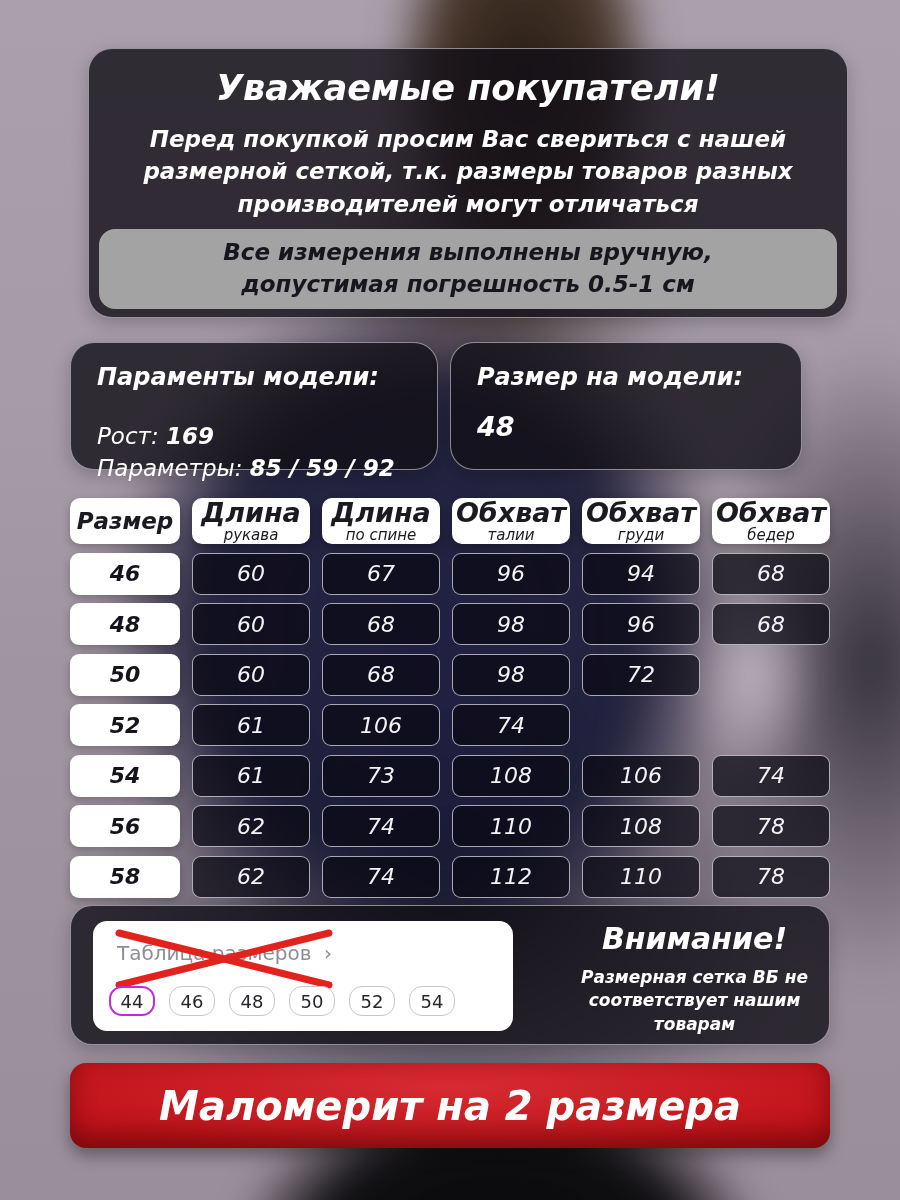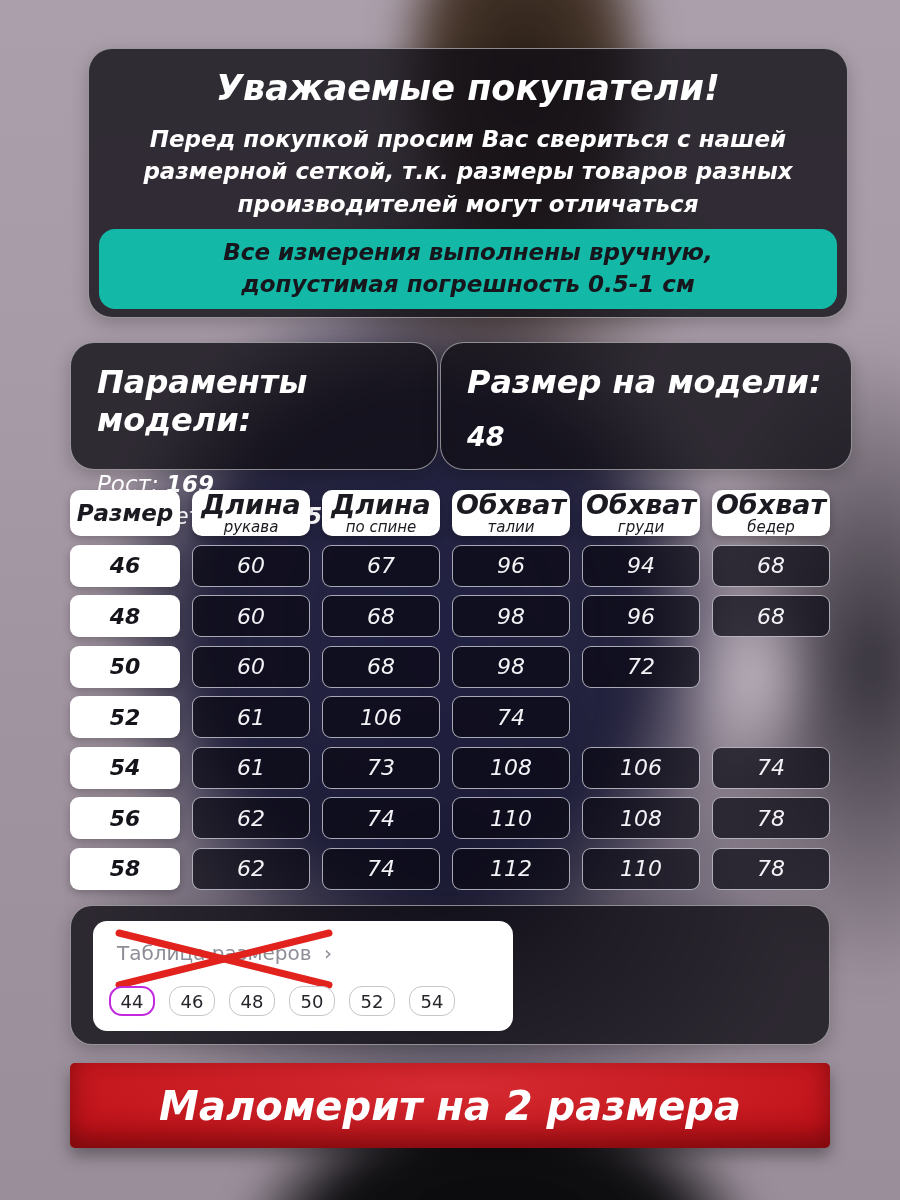--- a/index.html
+++ b/index.html
@@ -31,36 +31,36 @@
     border:1.5px solid rgba(255,255,255,.5);
     border-radius:24px;
     box-shadow:0 6px 18px rgba(0,0,0,.22);
   }
   
   .notice-card { left:88px; top:48px; width:760px; height:270px; }
   .notice-title { margin-top:20px; text-align:center; font-style:italic; font-weight:700; font-size:35px; line-height:1.1; }
   .notice-body  { margin:15px 46px 18px; text-align:center; font-style:italic; font-weight:600; font-size:23px; line-height:1.42; }
   .disclaimer {
     position:absolute; left:10px; right:10px; bottom:8px; height:80px;
-    background:#14b8a6; border-radius:16px; color:#17161c;
+    background:#a3a3a3; border-radius:16px; color:#17161c;
     display:flex; align-items:center; justify-content:center; text-align:center;
     font-style:italic; font-weight:700; font-size:23px; line-height:1.38; padding:2px 44px;
   }
   
   .param-card { left:70px;  top:342px; width:368px; height:128px; padding:20px 26px; }
-  .size-card  { left:440px; top:342px; width:412px; height:128px; padding:20px 26px; }
-  .param-title { font-style:italic; font-weight:700; font-size:32px; }
+  .size-card  { left:450px; top:342px; width:352px; height:128px; padding:20px 26px; }
+  .param-title { font-style:italic; font-weight:700; font-size:24px; }
   .param-line  { font-style:italic; font-weight:400; font-size:23px; margin-top:6px; }
   .param-line.first { margin-top:32px; }
   .param-line b { font-weight:700; }
   .size-value { font-style:italic; font-weight:700; font-size:27px; margin-top:20px; }
   
   .size-table { position:absolute; left:70px; top:490px; width:760px; }
   .trow { display:grid; grid-template-columns:110px repeat(5,1fr); gap:12px; height:42px; margin-top:8.5px; }
-  .trow.thead { height:46px; margin-top:0; margin-bottom:1.5px; }
+  .trow.thead { height:46px; margin-top:8px; margin-bottom:1.5px; }
   .th {
     background:#fff; border-radius:10px; color:#1b1a20;
     display:flex; flex-direction:column; align-items:center; justify-content:center;
     box-shadow:0 3px 8px rgba(0,0,0,.25);
   }
   .th .l1 { font-style:italic; font-weight:700; font-size:27px; line-height:1.05; }
   .th .l2 { font-style:italic; font-weight:400; font-size:15px; line-height:1.1; }
   .th.th-size .l1 { font-size:23px; }
   .cell-size {
     background:#fff; border-radius:9px; color:#15141a;
@@ -90,21 +90,21 @@
     display:flex; align-items:center; justify-content:center;
     color:#26252b; font-size:18px;
   }
   .chip.selected { border:2px solid #c228dd; }
   .attention { position:absolute; left:505px; right:16px; top:15px; text-align:center; color:#fff; }
   .attention-title { font-style:italic; font-weight:700; font-size:30px; }
   .attention-body  { margin-top:10px; font-style:italic; font-weight:700; font-size:17px; line-height:1.38; }
   
   .banner {
     position:absolute; left:70px; top:1063px; width:760px; height:85px;
-    border-radius:5px;
+    border-radius:16px;
     background:radial-gradient(130% 180% at 50% 28%, #d62b32 0%, #c01219 45%, #8a0b11 100%);
     box-shadow:inset 0 -12px 26px rgba(50,0,0,.45), 0 8px 16px rgba(0,0,0,.35);
     display:flex; align-items:center; justify-content:center;
     color:#fff; font-style:italic; font-weight:700; font-size:40px;
   }
 </style>
 </head>
 <body>
 
 <div class="stage">
@@ -228,18 +228,22 @@
       </svg>
       <div class="wb-chips">
         <div class="chip selected">44</div>
         <div class="chip">46</div>
         <div class="chip">48</div>
         <div class="chip">50</div>
         <div class="chip">52</div>
         <div class="chip">54</div>
       </div>
     </div>
+    <div class="attention">
+      <div class="attention-title">Внимание!</div>
+      <div class="attention-body">Размерная сетка ВБ не соответствует нашим товарам</div>
+    </div>
   </div>
 
   <div class="banner">
     <span>Маломерит на 2 размера</span>
   </div>
 </div>
 
 </body></html>

